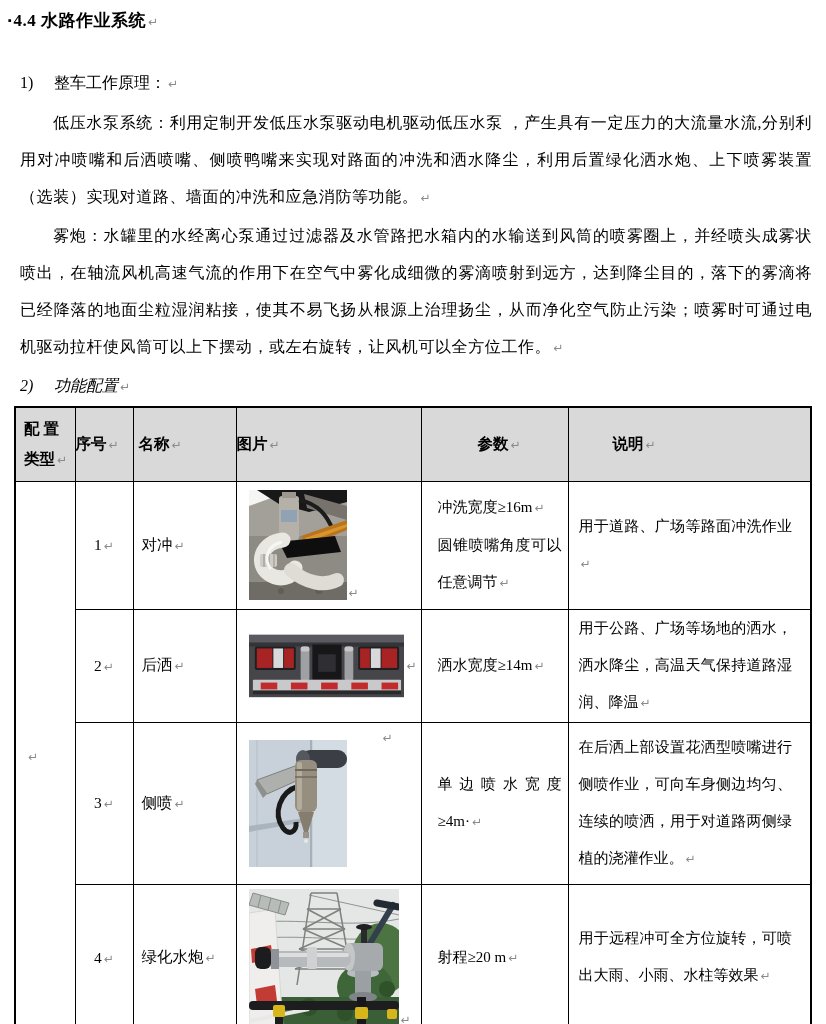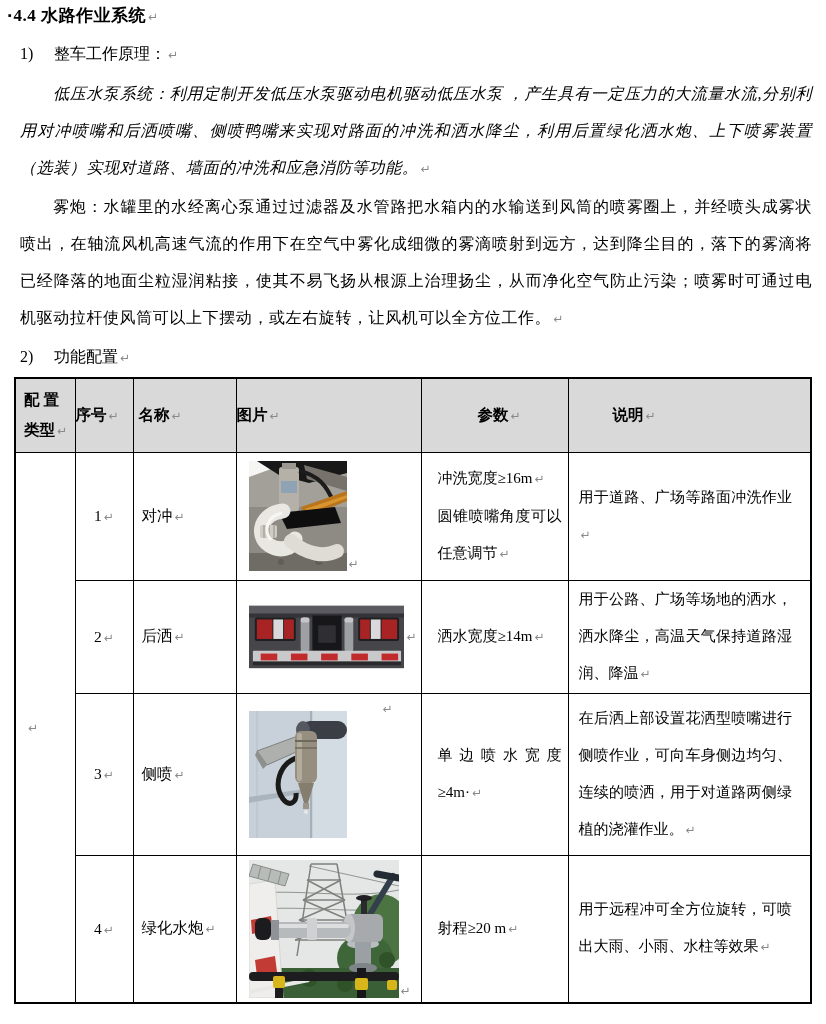--- a/index.html
+++ b/index.html
@@ -8,34 +8,34 @@
     width:826px; height:1024px; overflow:hidden;
     font-family:"Liberation Serif","DejaVu Serif",serif;
     color:#000; padding:6px 14px 0 14px;
   }
   .pil {
     color:#8a8a8a; font-size:12px; margin-left:2px;
     font-family:"DejaVu Sans",sans-serif; font-weight:normal;
   }
   
   h1.doc-title {
-    font-size:17px; font-weight:bold; line-height:19px; margin-left:-6px;
+    font-size:17px; font-weight:bold; line-height:28px; margin-left:-6px;
     letter-spacing:0.5px;
   }
   .bullet { font-size:11px; vertical-align:2px; margin-right:1px; }
   
-  .list-line { margin:16px 0 0 6px; line-height:22px; font-size:16px; }
-  .list-line.second { margin-top:8px; margin-bottom:8px; }
+  .list-line { margin:36px 0 0 6px; line-height:22px; font-size:16px; }
+  .list-line.second { margin-top:8px; margin-bottom:8px;font-style:italic; }
   .list-num { display:inline-block; width:34px; }
   
   p.body-para {
     margin:0 0 0 6px; font-size:16px; line-height:37px;
     text-align:justify; text-indent:33px; letter-spacing:0.6px;
   }
-  p.body-para.first { margin-top:9px;font-style:italic; }
+  p.body-para.first { margin-top:9px; }
   
   table.config-table {
     border-collapse:collapse; table-layout:fixed; width:796px;
     margin-top:6px; border:2px solid #000;
   }
   .config-table td, .config-table th {
     border:1px solid #000; vertical-align:middle; font-weight:normal;
     font-size:15.5px; overflow:hidden;
   }
   tr.hdr { height:74px;margin-left:36px; }

